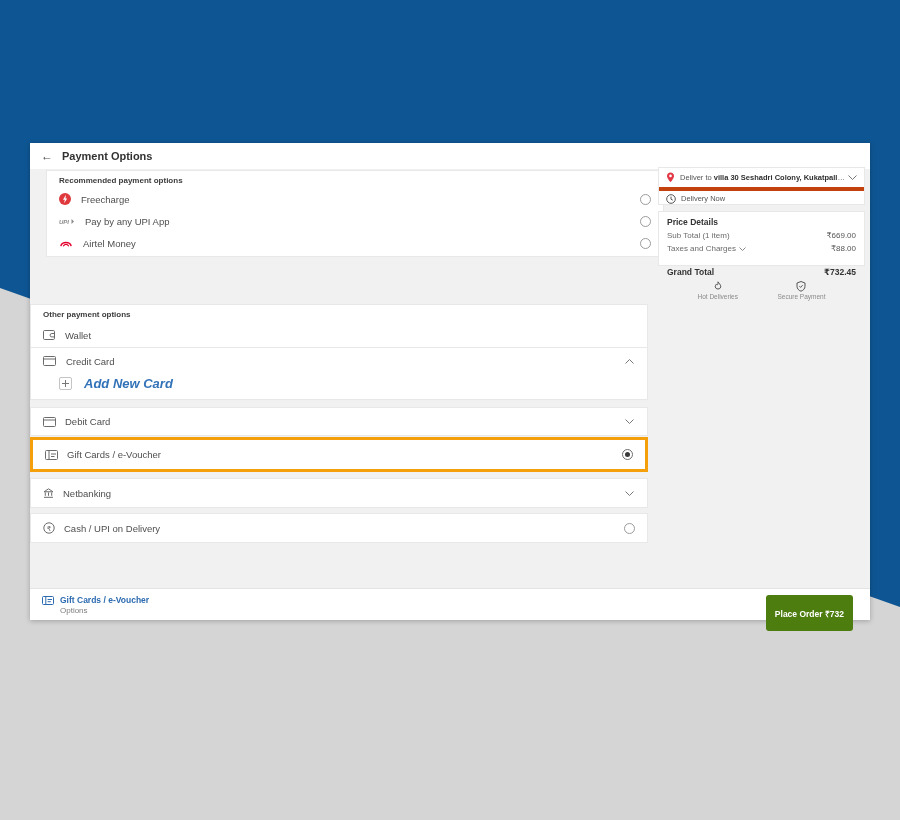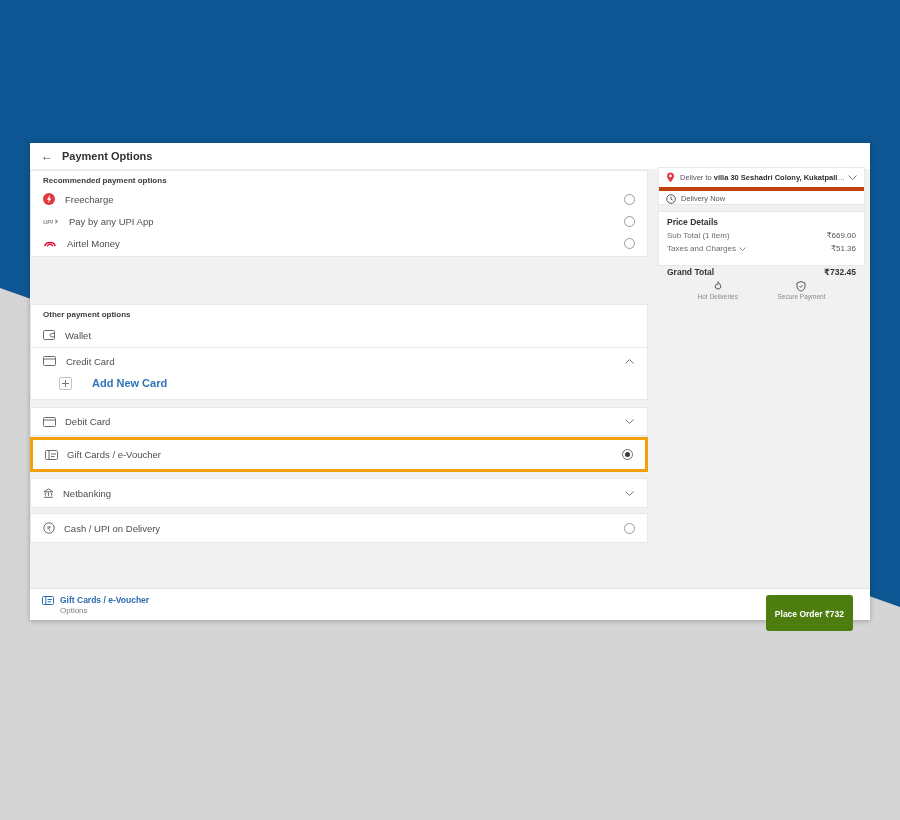--- a/index.html
+++ b/index.html
@@ -12,21 +12,21 @@
   .card { position: absolute; left: 30px; top: 143px; width: 840px; height: 477px;
           background: #f1f1f1; box-shadow: 0 1px 5px rgba(0,0,0,.25); }
 
   .card-header { position: absolute; left: 0; top: 0; width: 840px; height: 26px;
                  background: #fff; display: flex; align-items: center; padding-left: 11px; }
   .back { font-size: 12px; color: #4a4a4a; cursor: pointer; margin-right: 9px; }
   .title { font-size: 11px; font-weight: bold; color: #323232; }
 
   .box { position: absolute; background: #fff; border: 1px solid #e8e8e8; }
   
-  .s1 { left: 0; top: 27px;  width: 618px; height: 87px; }
+  .s1 { left: 16px; top: 27px;  width: 618px; height: 87px; }
   .s2 { left: 0; top: 121px; width: 618px; height: 76px; margin-top: 40px; }
   .s3 { left: 0; top: 204px; width: 618px; height: 53px; }
   .s4 { left: 0; top: 264px; width: 618px; height: 29px; }
   .s5 { left: 0; top: 294px; width: 618px; height: 35px; border: 3px solid #f5a00a; }
   .s6 { left: 0; top: 335px; width: 618px; height: 30px; }
   .s7 { left: 0; top: 370px; width: 618px; height: 30px; }
 
   .sec-heading { font-size: 8px; font-weight: bold; color: #3c3c3c; padding: 5px 0 0 12px; }
   .opt-row { display: flex; align-items: center; height: 22px; padding: 0 12px; position: relative; }
   .opt-row .label { font-size: 9.5px; color: #4e4e4e; margin-left: 10px; }
@@ -41,21 +41,21 @@
            width: 5px; height: 5px; border-radius: 50%; background: #3a3a3a; }
   .chev { position: absolute; right: 13px; display: flex; }
 
   .circle-logo { width: 12px; height: 12px; border-radius: 50%; background: #e0393d;
                  display: inline-flex; align-items: center; justify-content: center; flex: none; }
   .mk-logo { width: 11px; height: 11px; border-radius: 2px; background: #2f63c9; color: #fff;
              font-size: 7px; font-weight: bold; display: inline-flex; align-items: center;
              justify-content: center; flex: none; }
   .plus-box { width: 13px; height: 13px; border: 1px solid #c4c4c4; border-radius: 2px;
               display: inline-flex; align-items: center; justify-content: center; flex: none; }
-  .add-link { font-size: 11px; font-weight: bold; color: #3272b8; margin-left: 20px; cursor: pointer; }
+  .add-link { font-size: 13px; font-weight: bold; color: #3272b8; margin-left: 12px; cursor: pointer; font-style: italic; }
 
   
   .boxA { left: 628px; top: 24px; width: 207px; height: 38px; }
   .boxA .r-row { height: 19px; display: flex; align-items: center; padding: 0 7px; }
   .boxA .r-row + .r-row { border-top: 4px solid #c2410c; }
   .addr-txt { font-size: 7.5px; color: #555; margin-left: 5px; white-space: nowrap; overflow: hidden;
               text-overflow: ellipsis; max-width: 168px; }
   .addr-txt b { color: #2f2f2f; }
   .boxA .chevA { margin-left: auto; }
   .time-txt { font-size: 7.5px; color: #555; margin-left: 5px; }
@@ -273,21 +273,21 @@
     </div>
     <div class="pd-row">
       <span class="pl">
           <span>Taxes and Charges</span>
         <span>
             <svg width="7" height="4" viewBox="0 0 7 4">
               <polyline points="0.5,0.5 3.5,3.5 6.5,0.5" fill="none" stroke="#888"></polyline>
             </svg>
           </span>
       </span>
-      <span class="pv">₹51.36</span>
+      <span class="pv">₹88.00</span>
     </div>
     <div class="pd-row pd-grand">
       <span class="pl">Grand Total</span>
       <span class="pv">₹732.45</span>
     </div>
   </div>
 
   <div class="badges">
     <div class="badge">
       <span>

